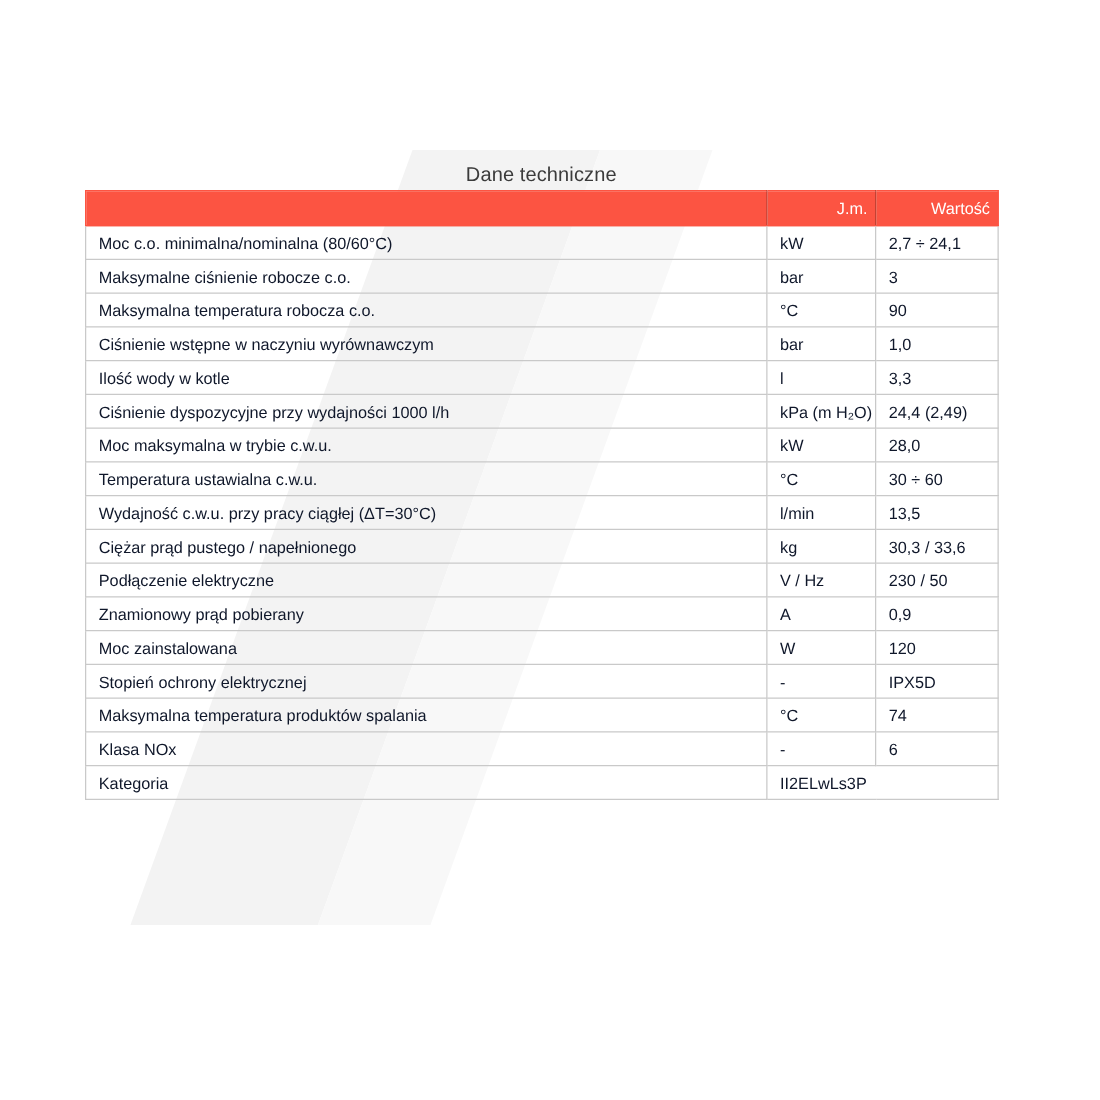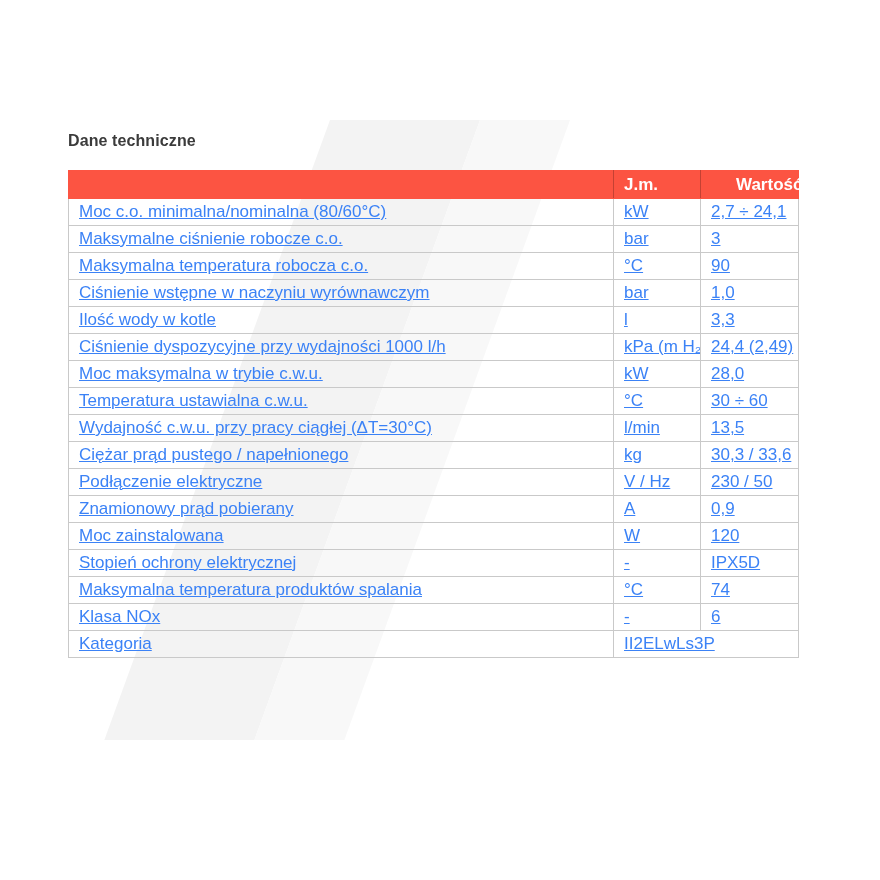--- a/index.html
+++ b/index.html
@@ -11,42 +11,42 @@
     overflow:hidden;
   }
   
   .watermark { position:absolute; top:120px; height:620px; z-index:0; }
   .band-a { left:330px; width:150px; background:#f3f3f3; transform:skewX(-20deg); transform-origin:top left; }
   .band-b { left:480px; width:90px;  background:#f8f8f8; transform:skewX(-20deg); transform-origin:top left; }
 
   .content { position:absolute; left:68px; top:132px; width:730px; z-index:1; }
 
   .page-title {
-    font-size:16px; font-weight:bold; color:#3b3b3b;
-    margin:0 0 20px 0; letter-spacing:0.1px;
+    font-size:16px; font-weight:normal; color:#3b3b3b;
+    margin:0 0 2px 0; letter-spacing:0.1px;text-align:center;
   }
 
   table.spec {
     border-collapse:collapse; table-layout:fixed;
     width:730px; background:transparent;
   }
   table.spec thead th {
     background:#fc5442; color:#ffffff;
-    font-size:17px; font-weight:bold; text-align:left;
+    font-size:13px; font-weight:normal; text-align:right;
     height:27px; padding:0 6px 0 10px;
     border:1px solid #fc5442;
     border-right:1px solid rgba(0,0,0,0.22);
   }
   table.spec thead th:last-child { border-right:1px solid #fc5442;padding-left:35px; }
   table.spec tbody td {
     border:1px solid #c9c9c9;
-    font-size:17px; color:#3b82f6;
+    font-size:13px; color:#0f172a;
     height:26px; padding:0 6px 0 10px;
     background:transparent;
-    white-space:nowrap; overflow:hidden;text-decoration:underline;
+    white-space:nowrap; overflow:hidden;
   }
   .c-param { width:545px; }
   .c-unit  { width:87px; }
   .c-value { width:98px; }
 </style>
 </head>
 <body>
 
 <div class="watermark band-a"></div>
 <div class="watermark band-b"></div>

